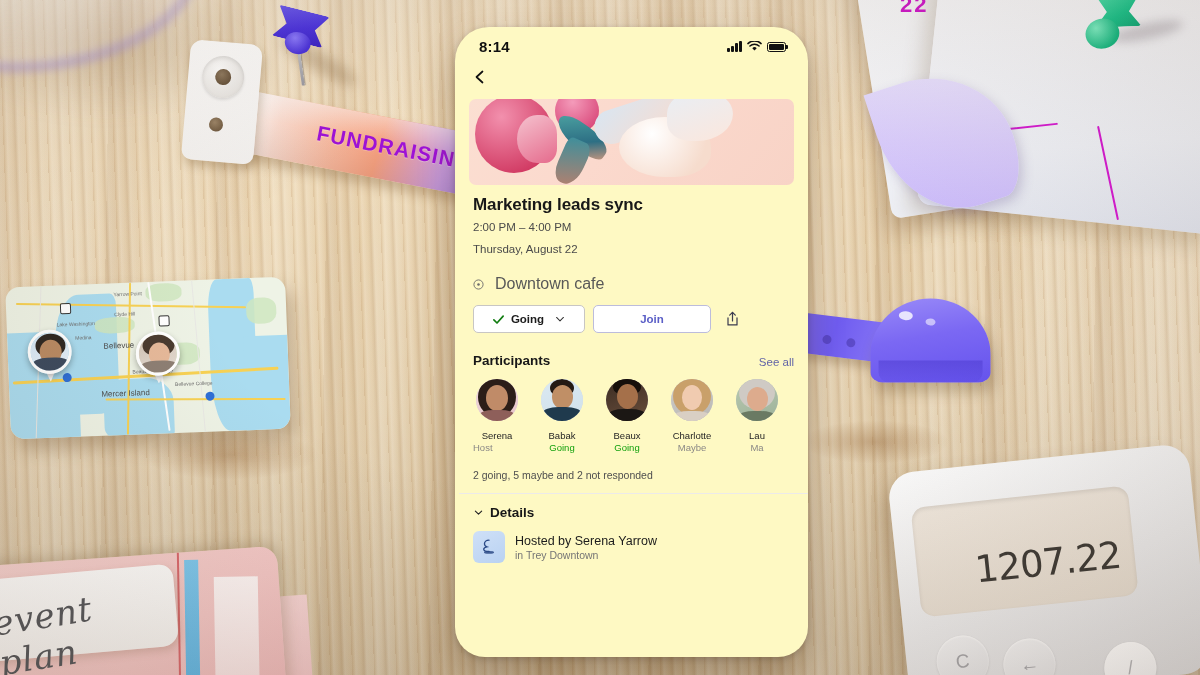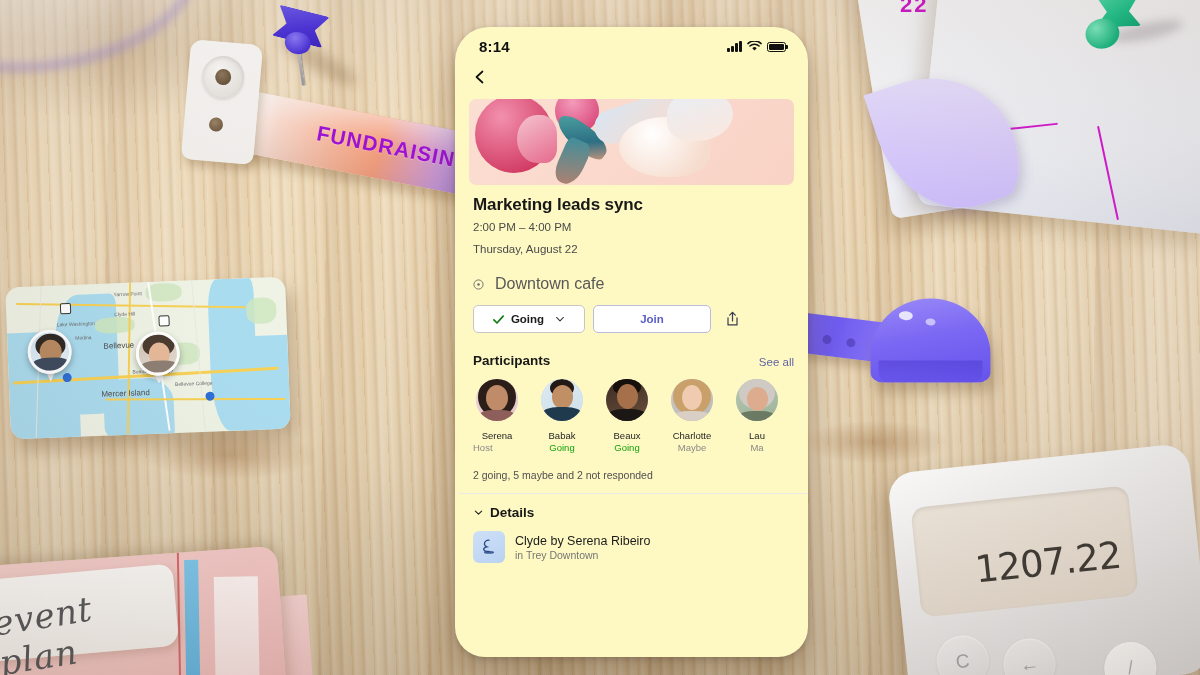--- a/index.html
+++ b/index.html
@@ -662,19 +662,19 @@
     </div>
 
     <div class="host">
       <div class="ic">
         <svg width="20" height="20" viewBox="0 0 22 22">
           <path d="M11 3.5 c-3 0-5 2-5 4.2 0 1.6 1.2 2.6 2.6 3.1 -1.8 .4 -3.4 1.3 -3.4 2.6 0 1.6 2.6 2.6 5.8 2.6" stroke="#2b4a86" stroke-width="1.5" fill="none" stroke-linecap="round"></path>
           <ellipse cx="11" cy="17" rx="5.6" ry="1.5" fill="#2b4a86" opacity="0.85"></ellipse>
         </svg>
       </div>
       <div>
-        <div class="nm">Clyde by Serena Ribeiro</div>
+        <div class="nm">Hosted by Serena Yarrow</div>
         <div class="org">in Trey Downtown</div>
       </div>
     </div>
 
   </div>
 </div>
 
 </body></html>

